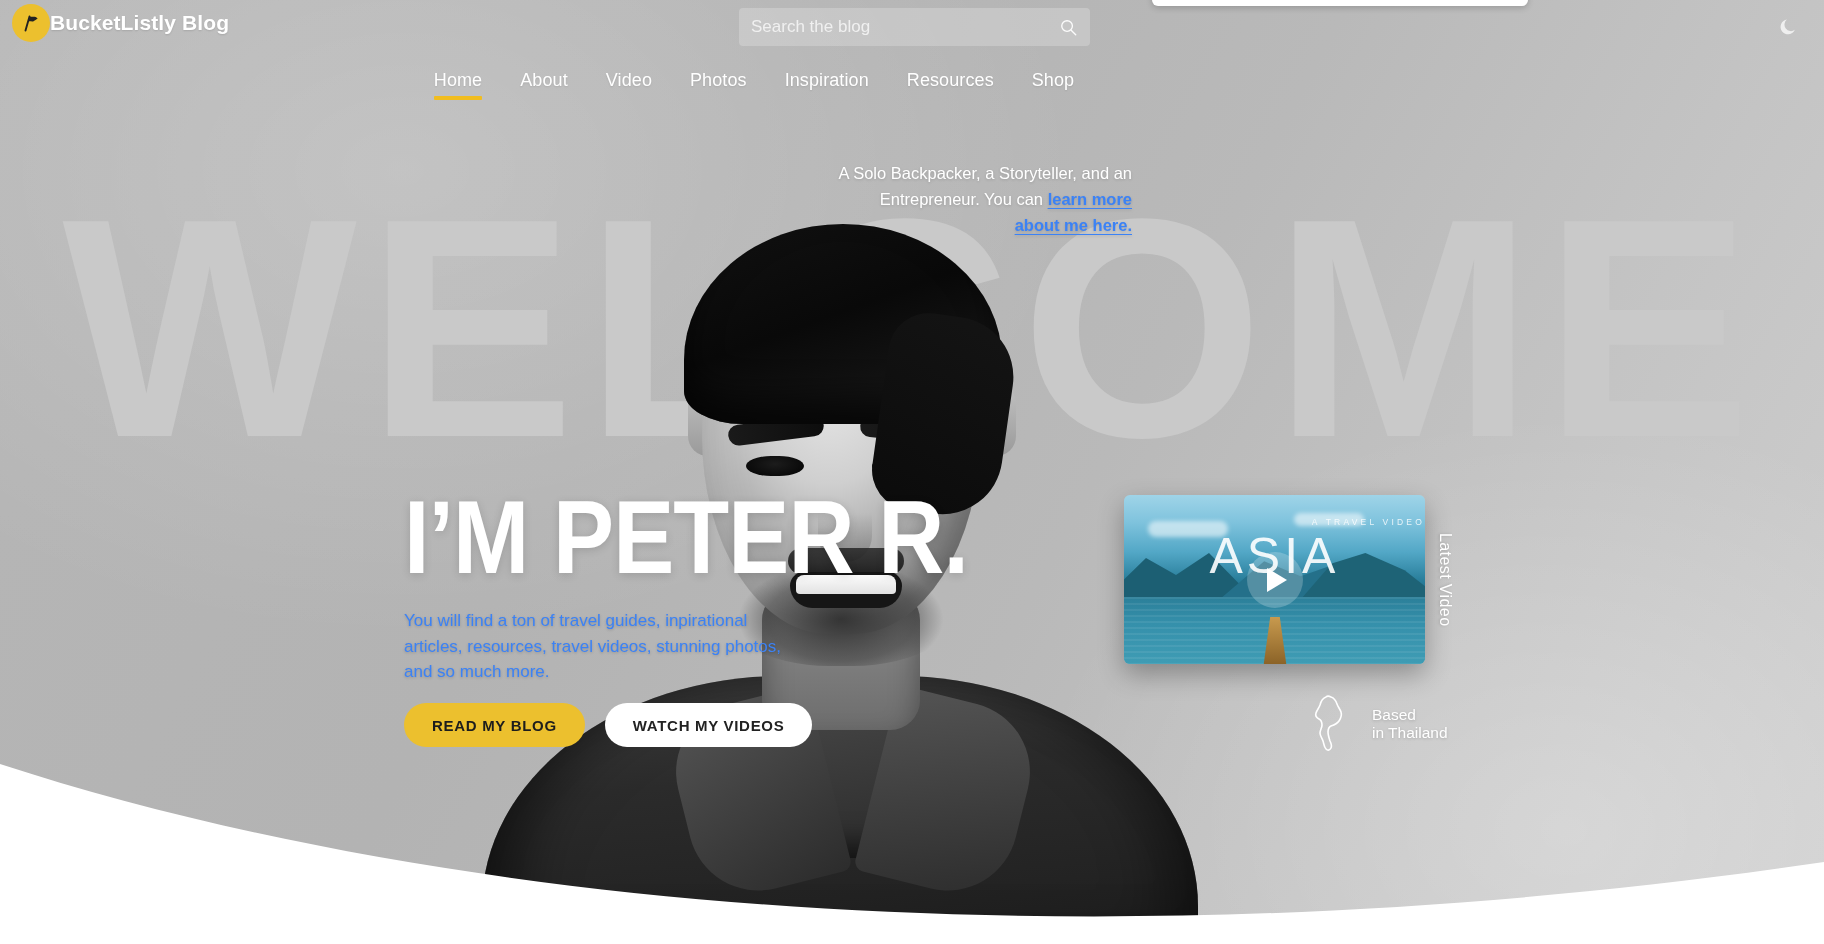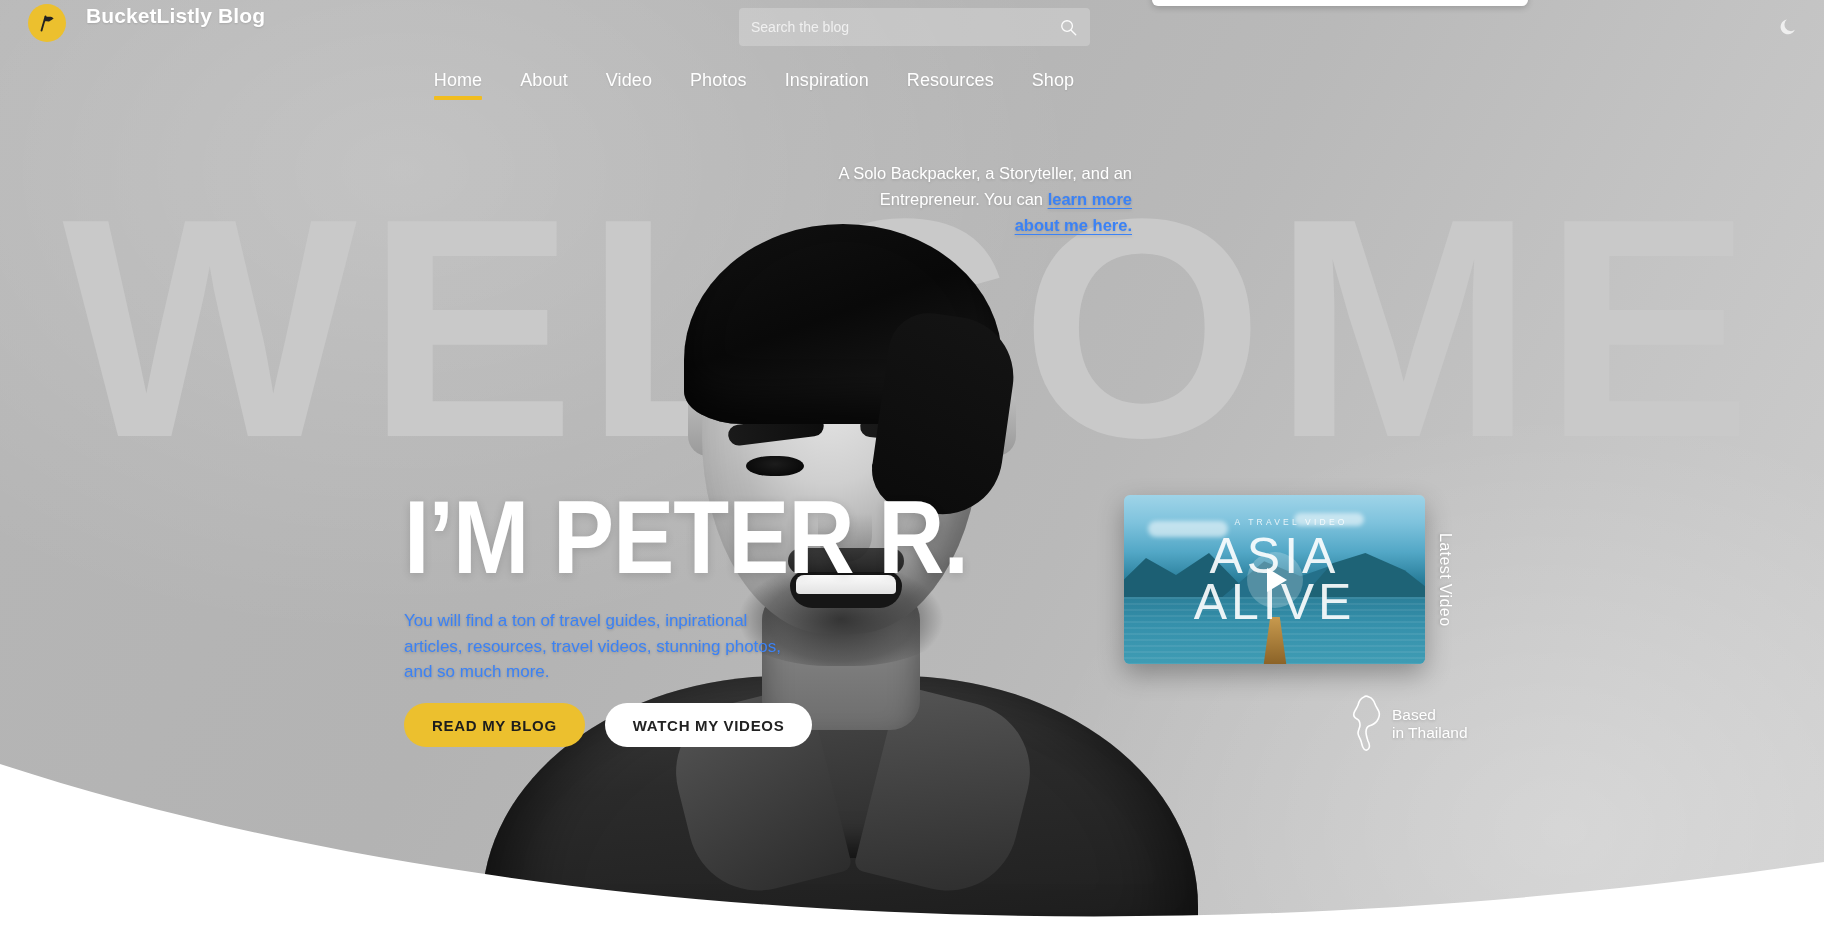--- a/index.html
+++ b/index.html
@@ -208,23 +208,24 @@
   
   .header {
     position: absolute;
     left: 0; top: 0;
     width: 1824px;
     height: 126px;
     z-index: 30;
   }
   .brand {
     position: absolute;
-    left: 28px; top: 4px;
+    left: 12px; top: 4px;
     display: flex;
-    gap: 20px;
+    align-items: center;
+    gap: 0;
     cursor: pointer;
   }
   .brand-logo {
     width: 38px; height: 38px;
     border-radius: 50%;
     background: #ecc02e;
     display: flex; align-items: center; justify-content: center;
   }
   .brand-name {
     color: #ffffff;
@@ -244,21 +245,21 @@
     display: flex;
     align-items: center;
     padding: 0 12px;
   }
   .search-box input {
     flex: 1;
     background: transparent;
     border: none;
     outline: none;
     color: #ffffff;
-    font-size: 14px;
+    font-size: 17px;
     font-family: "Liberation Sans", sans-serif;
   }
   .search-box input::placeholder { color: #f0f0f0; opacity: 1; }
   .search-icon { width: 19px; height: 19px; flex: 0 0 auto; opacity: .95; }
 
   .darkmode-toggle {
     position: absolute;
     right: 18px; top: 10px;
     width: 34px; height: 34px;
     display: flex; align-items: center; justify-content: center;
@@ -437,21 +438,21 @@
   .vt-cloud1, .vt-cloud2 {
     position: absolute;
     background: rgba(255,255,255,.55);
     border-radius: 30px;
     filter: blur(2px);
   }
   .vt-cloud1 { left: 24px; top: 26px; width: 80px; height: 16px; }
   .vt-cloud2 { left: 170px; top: 18px; width: 70px; height: 13px; }
   .vt-kicker {
     position: absolute; left: 0; right: 0; top: 22px;
-    text-align: center;
+    text-align: right;
     color: rgba(255,255,255,.82);
     font-size: 8.5px;
     letter-spacing: 3.2px;
     font-weight: 400;
     padding-left: 33px;
   }
   .vt-title {
     position: absolute; left: 0; right: 0; top: 38px;
     text-align: center;
     color: rgba(255,255,255,.9);
@@ -491,24 +492,24 @@
     color: #ffffff;
     font-size: 16px;
     letter-spacing: .4px;
     white-space: nowrap;
     text-shadow: 0 1px 3px rgba(0,0,0,.18);
   }
 
   
   .based-in {
     position: absolute;
-    left: 1348px; top: 694px;
+    left: 1310px; top: 694px;
     display: flex;
     align-items: center;
-    gap: 4px;
+    gap: 22px;
     z-index: 22;
   }
   .based-in-text {
     color: #ffffff;
     font-size: 15.5px;
     line-height: 18px;
     text-shadow: 0 1px 3px rgba(0,0,0,.18);
   }
 </style>
 </head>
@@ -567,21 +568,20 @@
       <div class="vt-cloud1"></div>
       <div class="vt-cloud2"></div>
       <div class="vt-mtn-l"></div>
       <div class="vt-mtn-c"></div>
       <div class="vt-mtn-r"></div>
       <div class="vt-water"></div>
       <div class="vt-boat"></div>
       <div class="vt-kicker">A TRAVEL VIDEO</div>
       <div class="vt-title">
         <div>ASIA</div>
-        <div>ALIVE</div>
       </div>
     </div>
     <div class="play-btn">
       <div class="play-tri"></div>
     </div>
   </div>
 
   <div class="latest-video-label">
     <span>Latest Video</span>
   </div>

